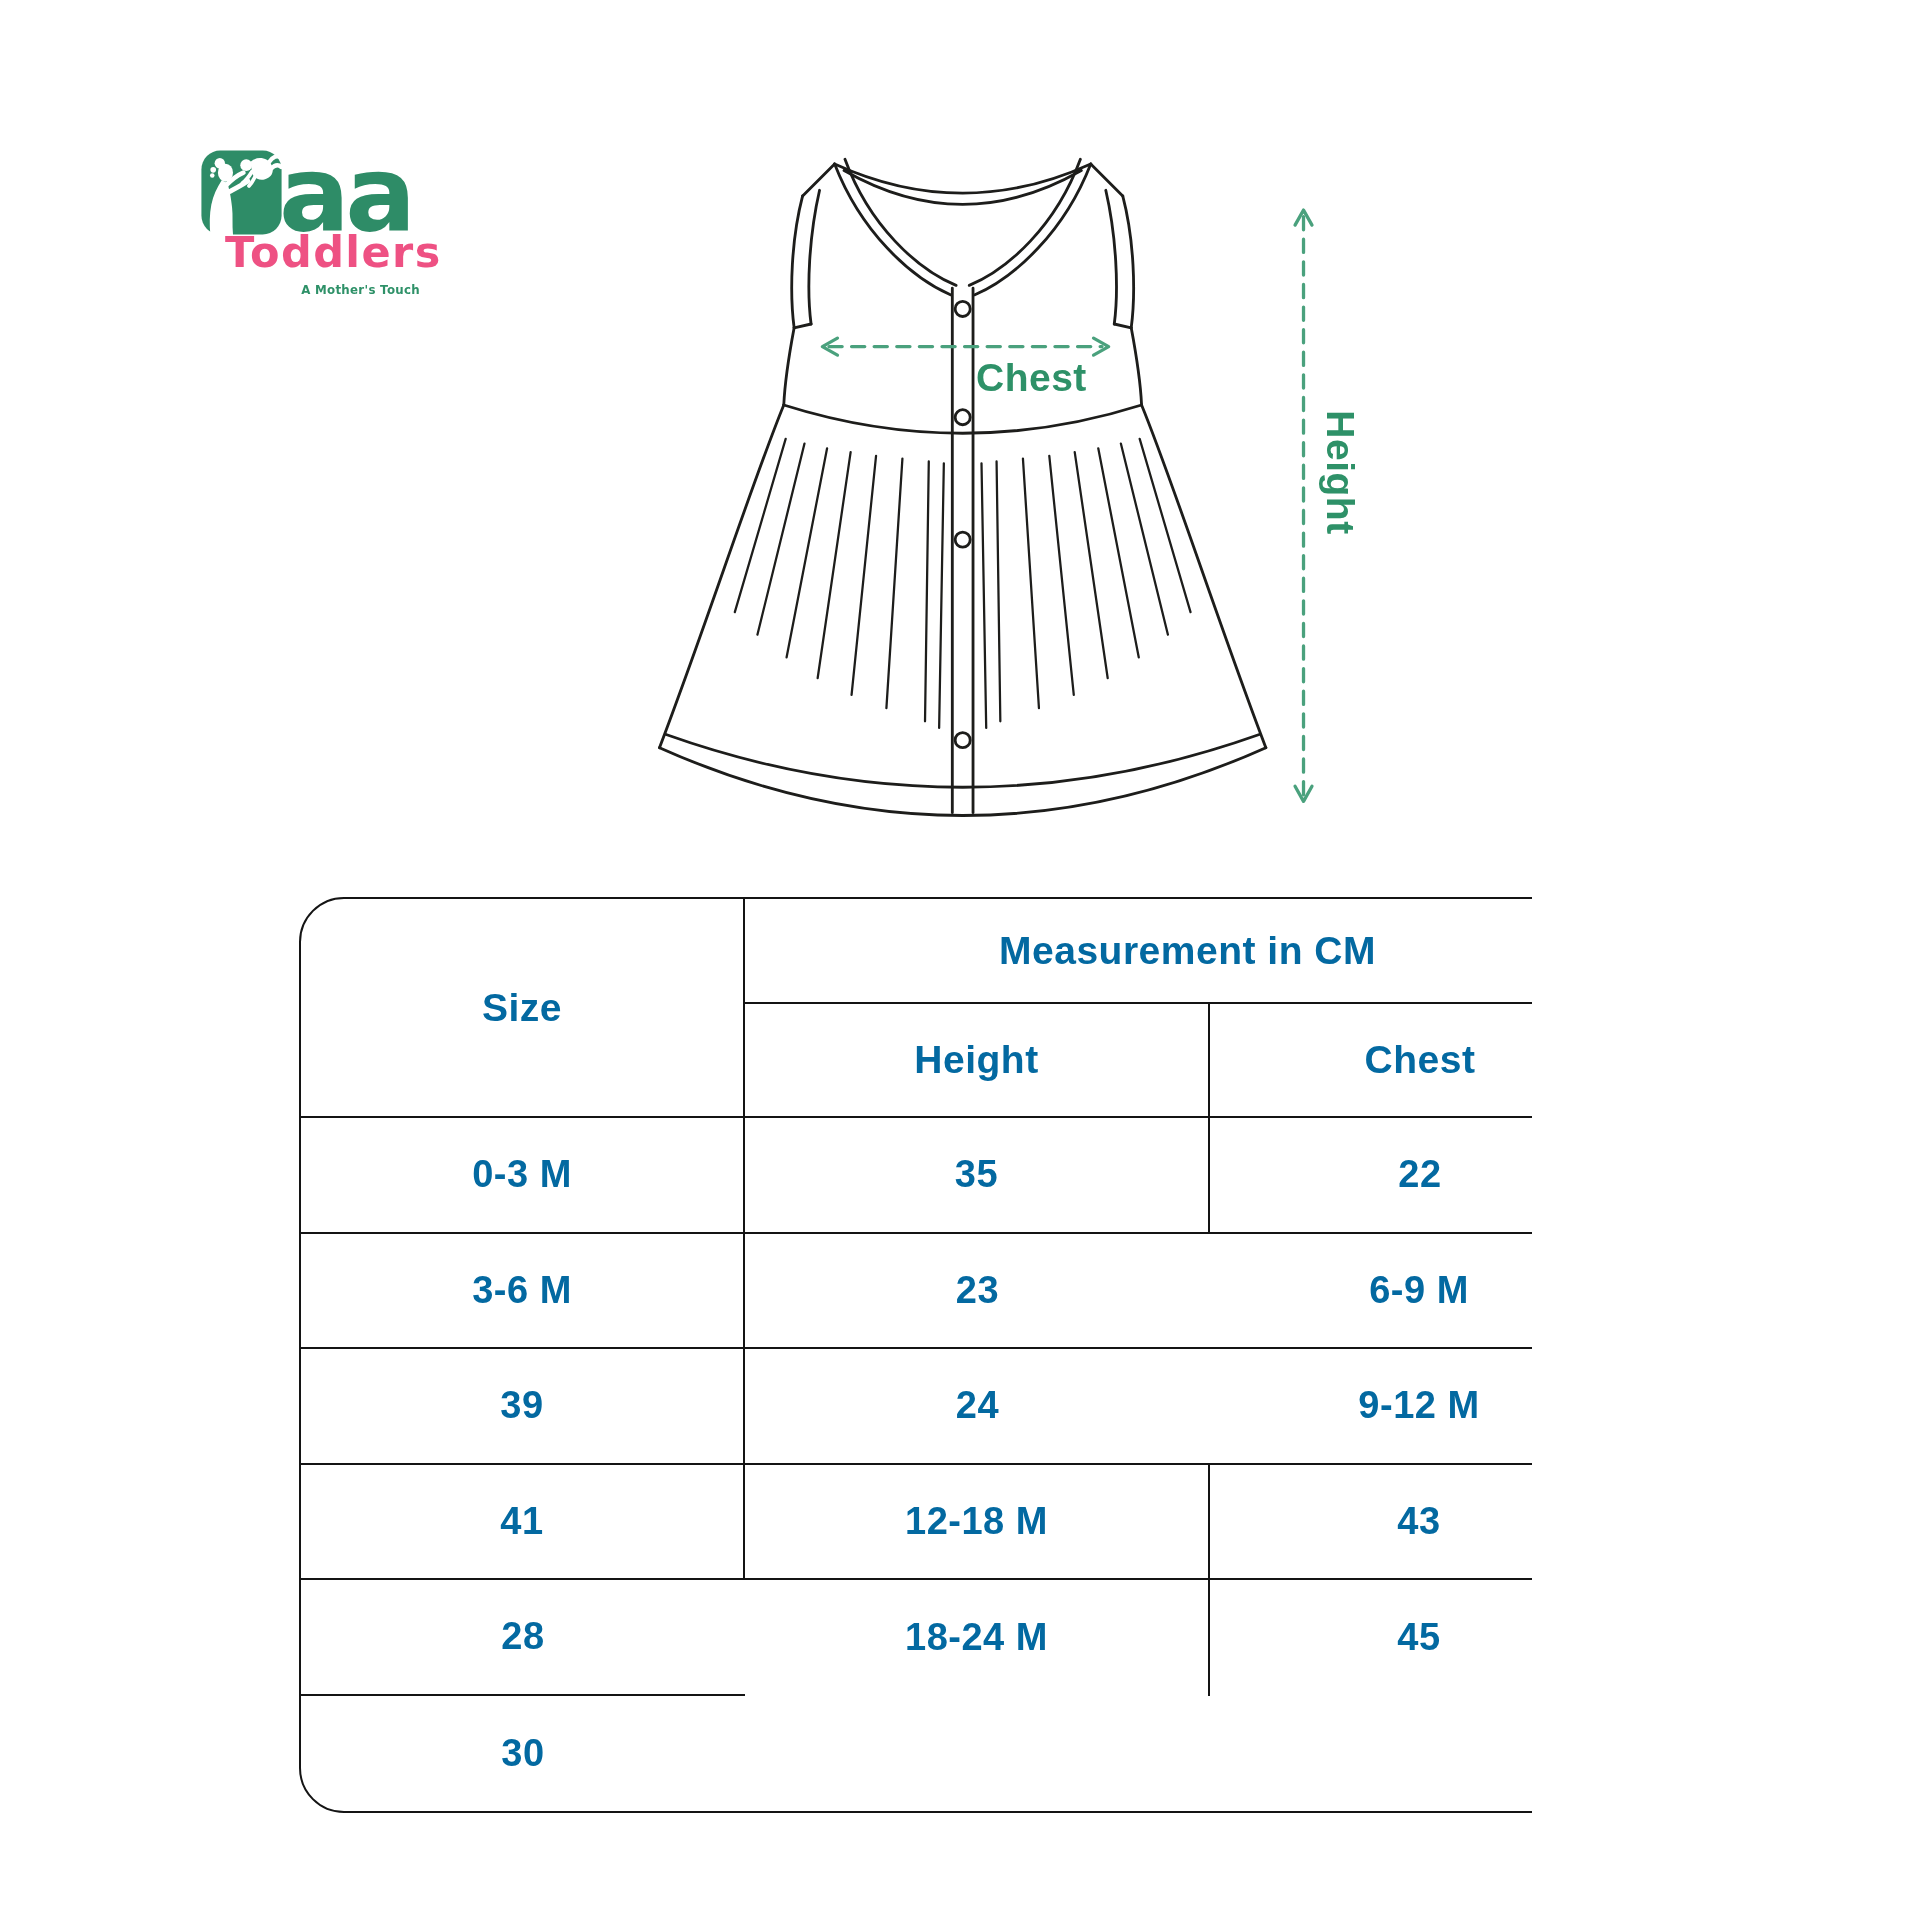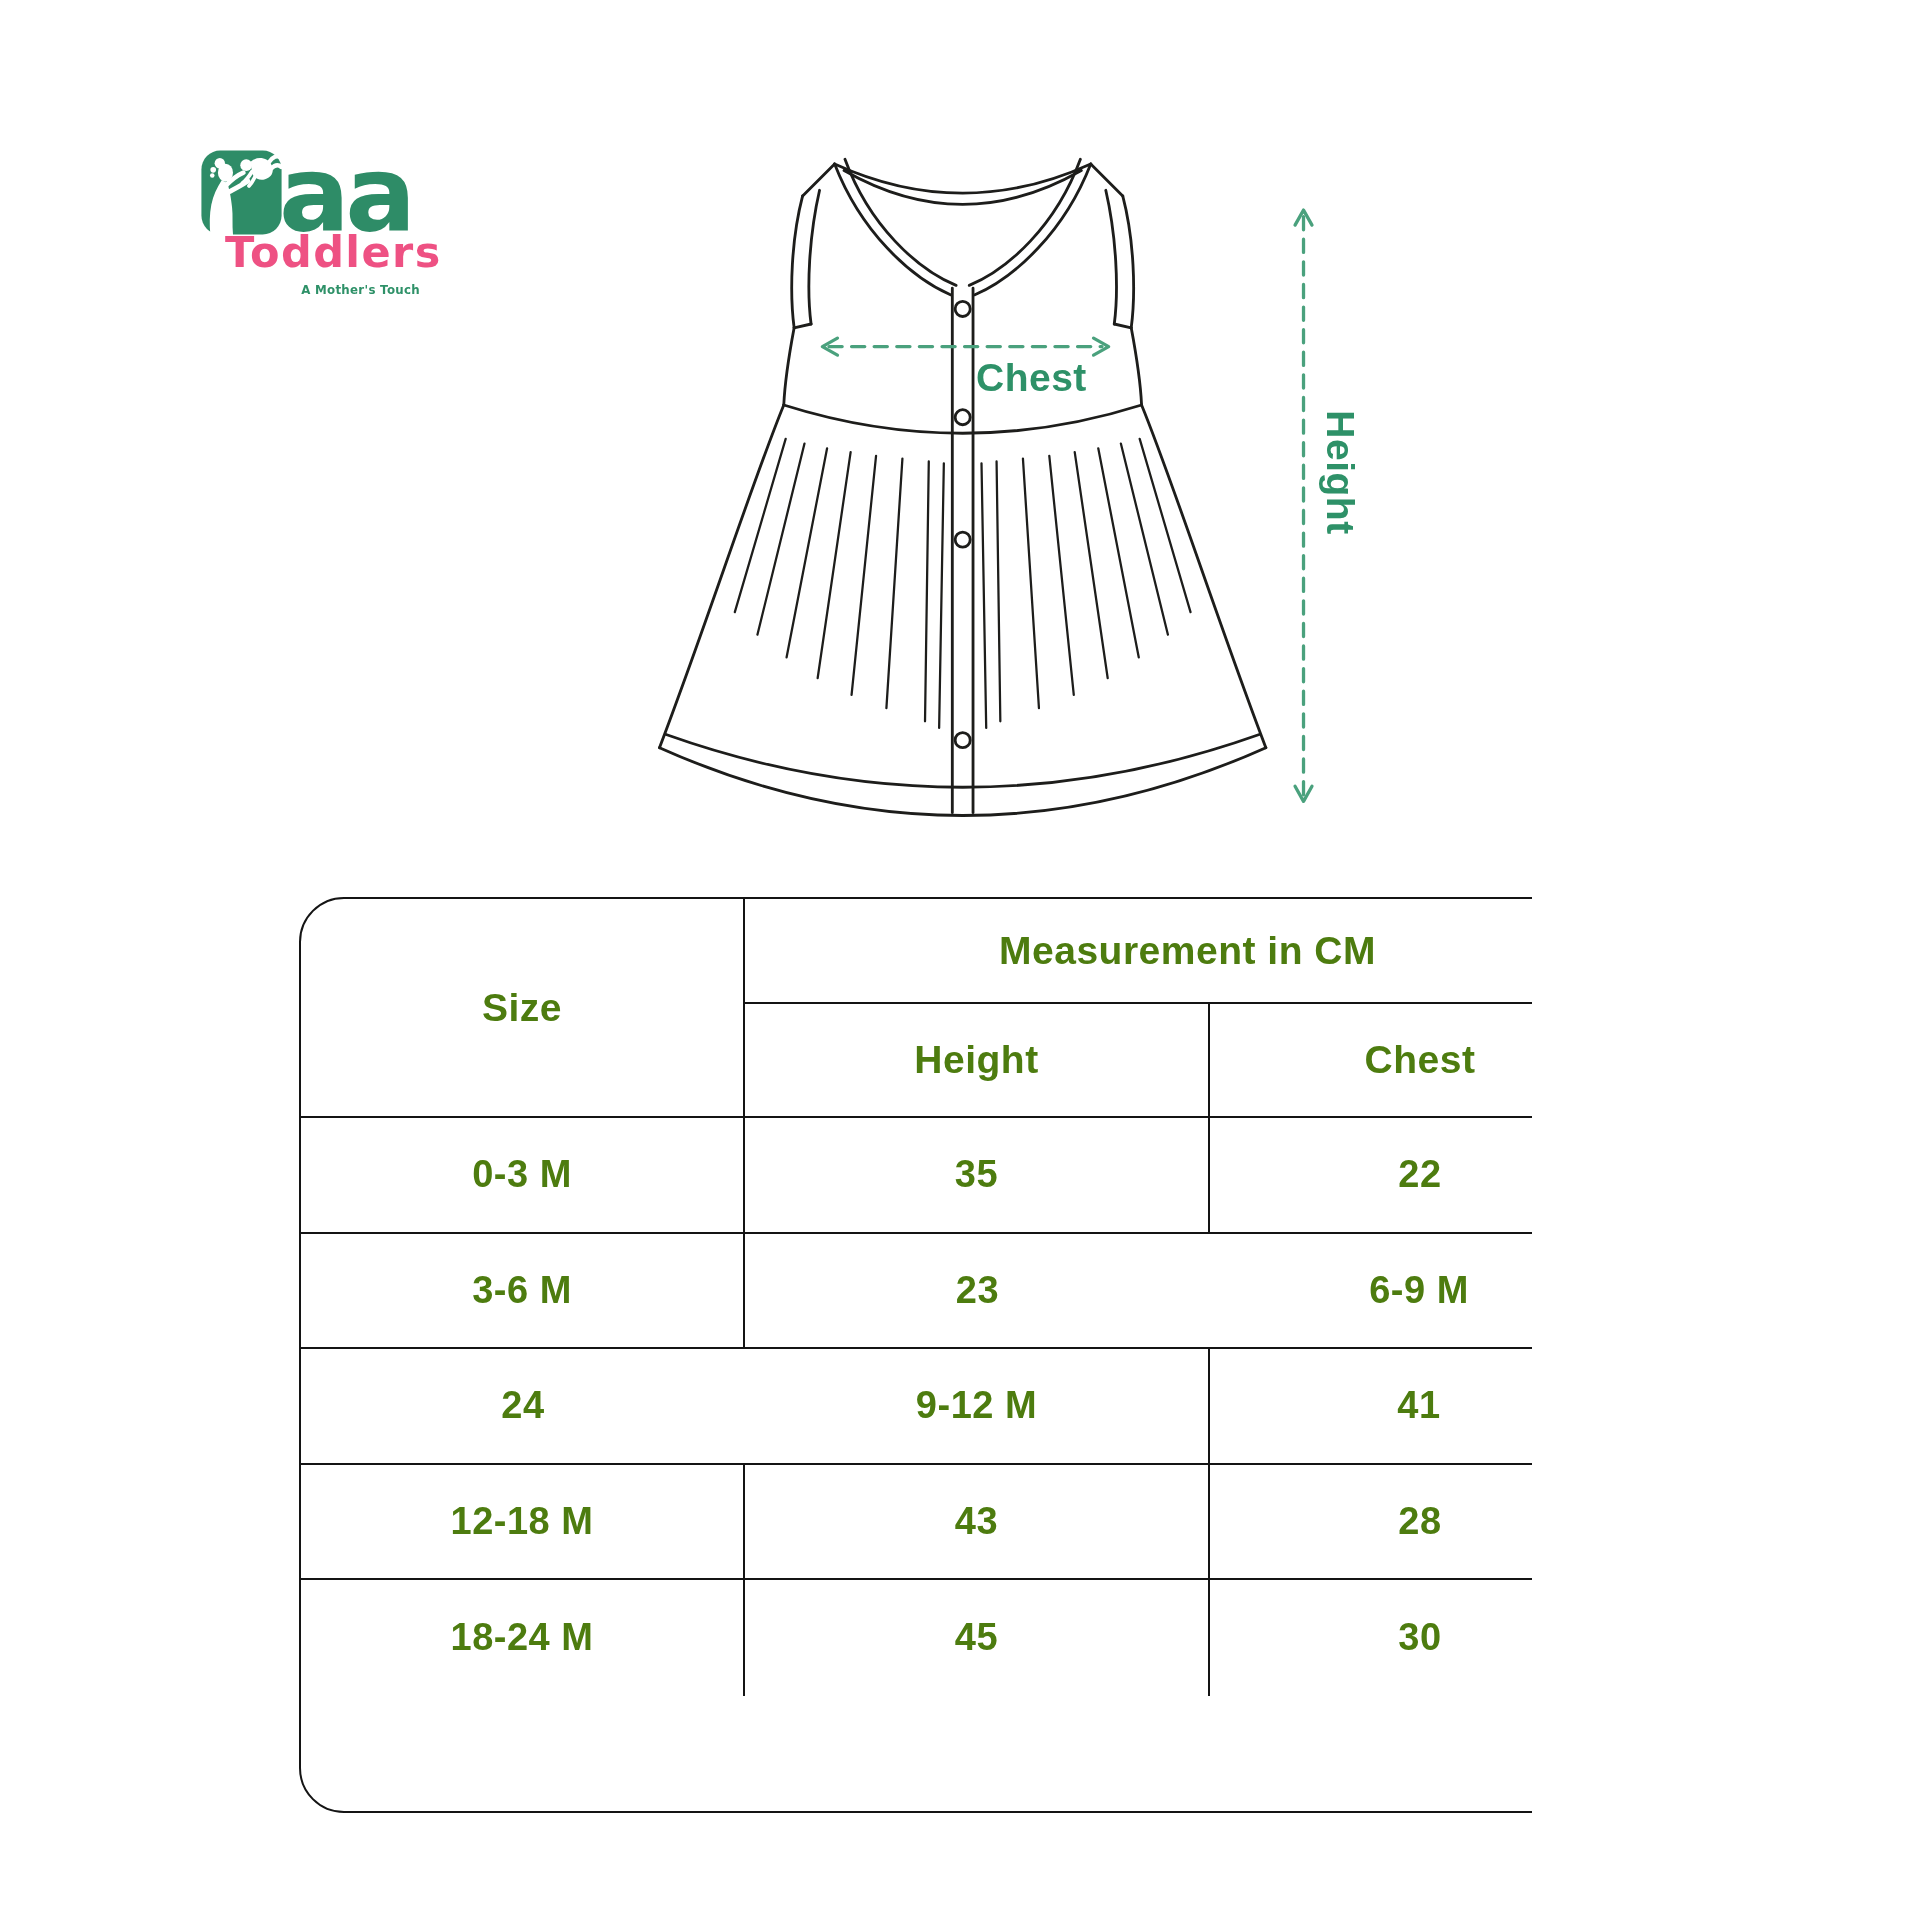--- a/index.html
+++ b/index.html
@@ -36,21 +36,21 @@
   }
   
   #size-chart{
     position:absolute;left:299px;top:897px;width:1333px;height:916px;
     border:2.8px solid #141414;border-radius:45px;overflow:hidden;box-sizing:border-box;
     display:grid;grid-template-columns:444px 465px 1fr;
     grid-template-rows:105px 114px repeat(6,1fr);background:#ffffff;
   }
   .cell{
     display:flex;align-items:center;justify-content:center;
-    font-size:38px;font-weight:600;color:#4d7c0f;letter-spacing:0.5px;
+    font-size:38px;font-weight:600;color:#0369a1;letter-spacing:0.5px;
   }
   .head{font-size:39px;}
   .b-r{border-right:2.4px solid #141414;}
   .b-b{border-bottom:2.8px solid #141414;}
   #cell-size-head{grid-column:1;grid-row:1 / 3;}
   #cell-merged-head{grid-column:2 / 4;grid-row:1;}
 </style>
 </head>
 <body>
 
@@ -154,20 +154,21 @@
     <div class="cell head b-b">Chest</div>
 
     <div class="cell b-r b-b">0-3 M</div>
     <div class="cell b-r b-b">35</div>
     <div class="cell b-b">22</div>
 
     <div class="cell b-r b-b">3-6 M</div>
     <div class="cell b-b">23</div>
 
     <div class="cell b-r b-b">6-9 M</div>
+    <div class="cell b-r b-b">39</div>
     <div class="cell b-b">24</div>
 
     <div class="cell b-r b-b">9-12 M</div>
     <div class="cell b-r b-b">41</div>
 
     <div class="cell b-r b-b">12-18 M</div>
     <div class="cell b-r b-b">43</div>
     <div class="cell b-b">28</div>
 
     <div class="cell b-r">18-24 M</div>

